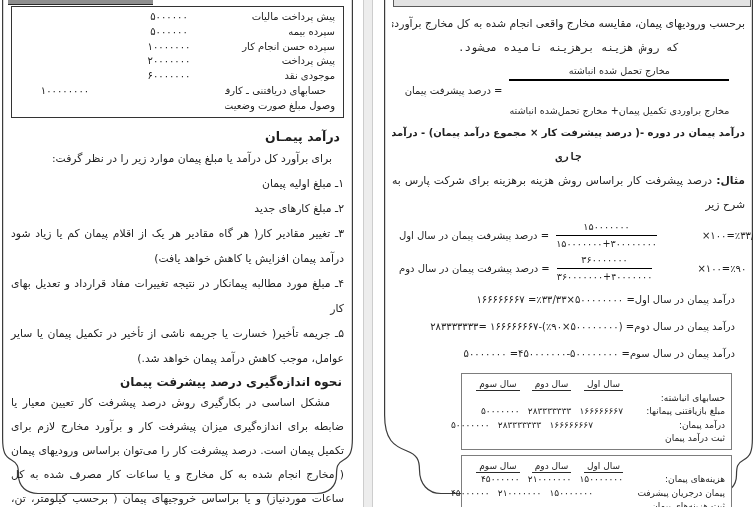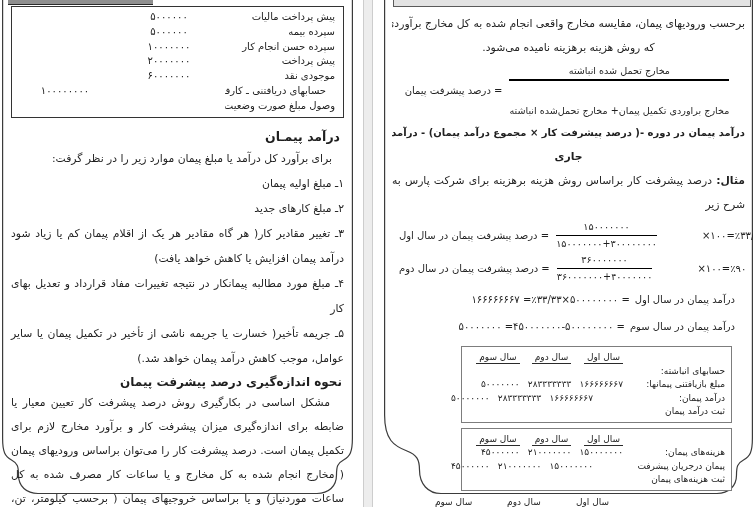--- a/index.html
+++ b/index.html
@@ -24,40 +24,40 @@
   .otable{display:grid;grid-template-columns:1fr 112px 96px;direction:rtl;
     border:1.3px solid #333;padding:3px 5px;font-size:10px;line-height:14.8px;color:#222;}
   .ol{text-align:right;padding-right:3px;white-space:nowrap;overflow:hidden;}
   .od,.oc{text-align:center;letter-spacing:.5px;}
 
   .h1{font-weight:bold;font-size:12.5px;margin:11px 4px 2px 0;}
   .h2{font-weight:bold;font-size:12px;margin:4px 2px 0 0;}
   .para{font-size:10.8px;line-height:25px;text-align:justify;}
   .page-right .para{line-height:24px;}
   .indent{text-indent:12px;}
-  .center{text-align:center;}
+  .center{text-align:center;font-family:Liberation Mono, monospace;}
   .bold{font-weight:bold;}
   .nowrap{white-space:nowrap;overflow:hidden;}
   .mpara{font-size:10.8px;line-height:24px;text-align:justify;text-indent:14px;margin-top:2px;}
 
   
   .frow{display:flex;direction:ltr;align-items:center;padding:0 6px 0 4px;margin:3px 0;}
   .frow-def{justify-content:center;margin:4px 0 2px;}
   .flabel{font-size:10px;white-space:nowrap;padding:0 3px;}
   .frac{display:inline-block;text-align:center;font-size:9.6px;line-height:13px;margin:0 4px;}
   .frac .fn{display:block;border-bottom:1.6px solid #000;padding:0 12px 2px;white-space:nowrap;}
   .frac .fd{display:block;padding-top:1px;white-space:nowrap;}
   .frac-def .fn{border-bottom-width:2.2px;direction:rtl;}
   .frac-def .fd{direction:rtl;margin-top:22px;}
   .ftail{font-size:10px;white-space:nowrap;margin-left:41px;}
   .fright{font-size:10.8px;margin-left:auto;white-space:nowrap;}
   .rline{font-size:10px;font-weight:bold;white-space:nowrap;overflow:hidden;
     text-align:justify;line-height:24px;margin-top:4px;}
 
-  .eq{display:flex;direction:ltr;justify-content:flex-end;align-items:baseline;gap:5px;
+  .eq{display:flex;direction:ltr;justify-content:flex-end;align-items:baseline;
     font-size:10px;margin:0 10px 0 0;line-height:27px;white-space:nowrap;}
 
   
   .jt{display:grid;direction:rtl;font-size:9px;line-height:13.5px;color:#222;}
   .jt.box{border:1px solid #7d7d7d;padding:4px 6px 3px;background:#fff;}
   .jt-rev{grid-template-columns:102px 1fr 1fr 1fr;margin:6px 13px 0 69px;}
   .jt-cost{grid-template-columns:102px 1fr 1fr 1fr;margin:5px 13px 0 69px;}
   .jt-bill{grid-template-columns:118px 1fr 1fr 1fr;margin:5px 15px 0 15px;}
   .jl{text-align:right;white-space:nowrap;overflow:hidden;}
   .jc{white-space:nowrap;}
@@ -155,20 +155,24 @@
         </span>
         <span class="ftail" dir="ltr">×۱۰۰=٪۹۰</span>
         <span class="fright" dir="rtl"></span>
       </div>
 
       <div class="eq">
         <span dir="ltr">۱۶۶۶۶۶۶۶۷ =٪۳۳/۳۳×۵۰۰۰۰۰۰۰۰ =</span>
         <span dir="rtl">درآمد پیمان در سال اول</span>
       </div>
       <div class="eq">
+        <span dir="ltr">۲۸۳۳۳۳۳۳۳= ۱۶۶۶۶۶۶۶۷-(٪۹۰×۵۰۰۰۰۰۰۰۰) =</span>
+        <span dir="rtl">درآمد پیمان در سال دوم</span>
+      </div>
+      <div class="eq">
         <span dir="ltr">۵۰۰۰۰۰۰۰ =۴۵۰۰۰۰۰۰۰-۵۰۰۰۰۰۰۰۰ =</span>
         <span dir="rtl">درآمد پیمان در سال سوم</span>
       </div>
 
       <div class="jt box jt-rev">
         <span class="jl"></span>
         <span class="jc jh"><i>سال اول</i></span>
         <span class="jc jh"><i>سال دوم</i></span>
         <span class="jc jh"><i>سال سوم</i></span>
 

